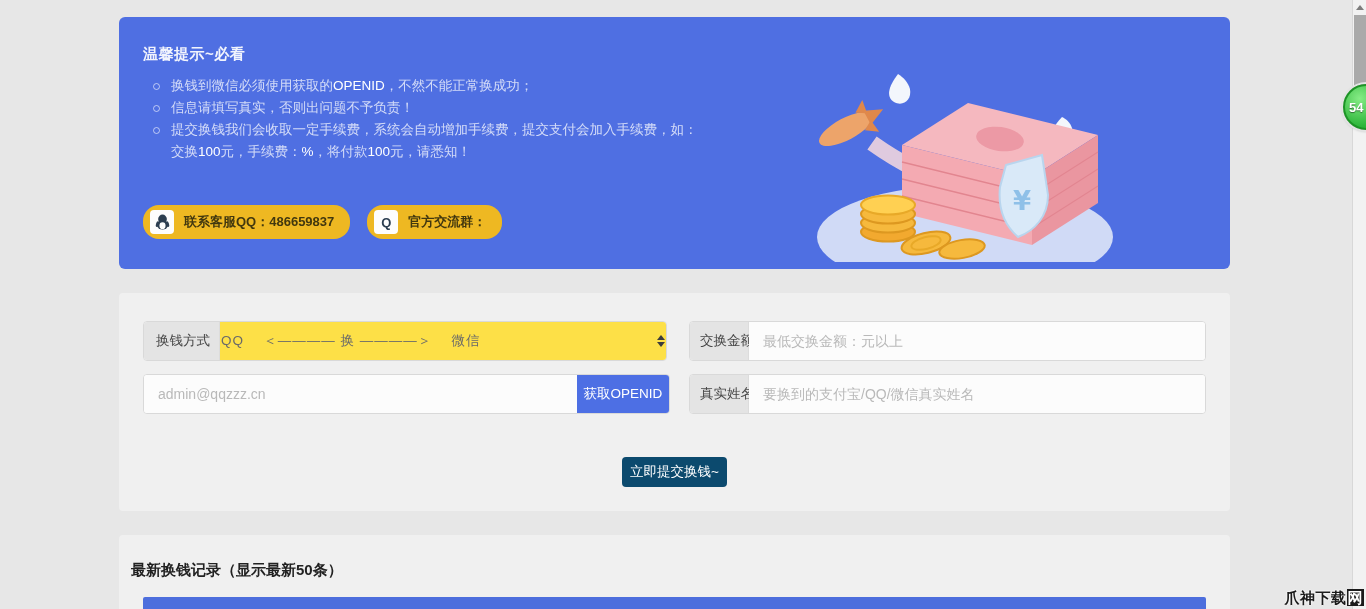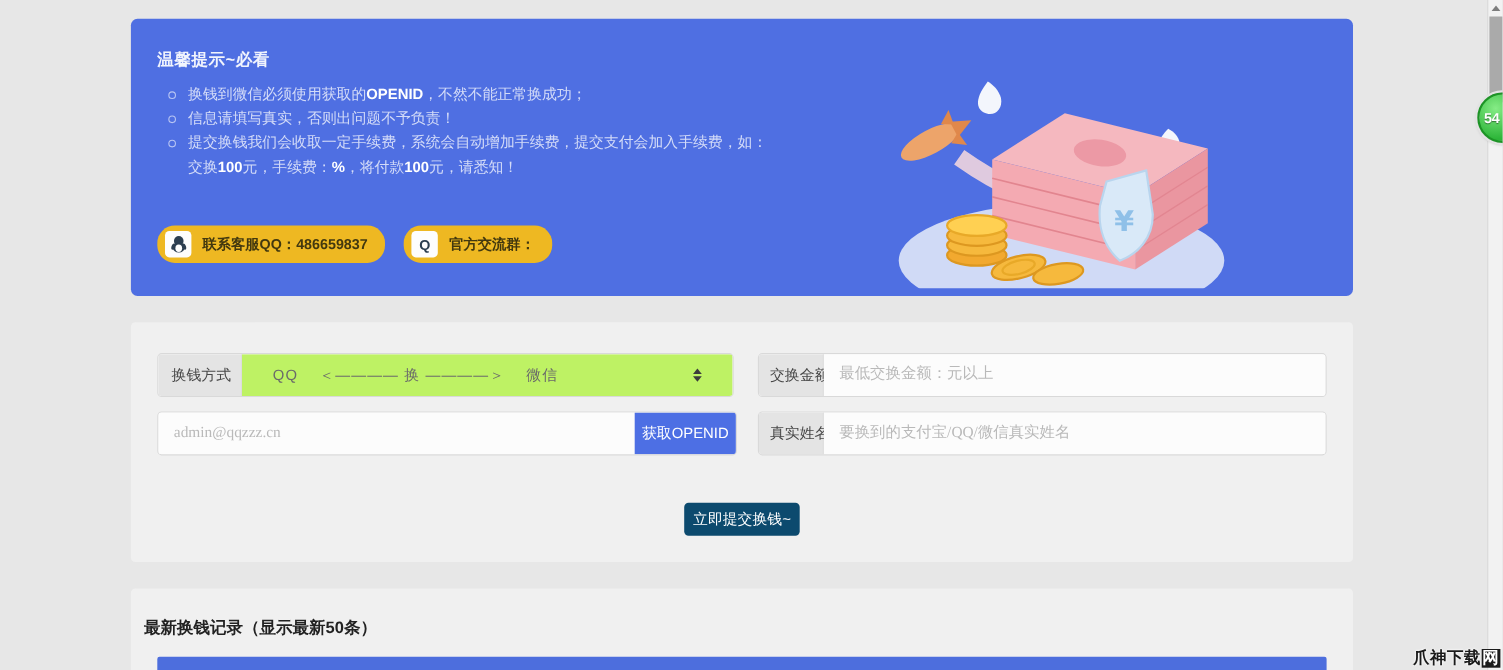--- a/index.html
+++ b/index.html
@@ -26,21 +26,21 @@
   }
   .notice-list li {
     position:relative; padding-left:22px;
     font-size:13.5px; line-height:22px; color:rgba(255,255,255,.75);
   }
   .notice-list li::before {
     content:""; position:absolute; left:4px; top:8px;
     width:5px; height:5px; border-radius:50%;
     border:1.5px solid rgba(255,255,255,.6);
   }
-  .notice-list .em { color:#ffffff; font-weight:700; }
+  .notice-list .em { color:#ffffff; font-weight:400; }
 
   .banner-buttons {
     position:absolute; left:24px; top:188px; display:flex; gap:17px;
   }
   .ybtn {
     height:34px; display:flex; align-items:center; gap:10px;
     background:#eeb822; border:none; border-radius:16px;
     padding:0 16px 0 7px; cursor:pointer;
     font-family:inherit; font-size:13px; font-weight:700; color:#42380f;
   }
@@ -68,26 +68,26 @@
   .ilabel {
     background:#e4e4e4; color:#474747; font-size:13.5px;
     display:flex; align-items:center; padding:0 12px;
     border-right:1px solid #dcdcdc; white-space:nowrap; flex:0 0 auto;
   }
   .la { width:76px; } .lb { width:59px; padding:0 10px; }
   .lc { width:157px; padding:0 10px; } .ld { width:59px; padding:0 10px; }
   .igroup input {
     border:none; outline:none; flex:1; min-width:0;
     padding:0 14px; font-size:14px; color:#555; background:#fcfcfc;
-    font-family:Liberation Serif, serif;
+    font-family:Liberation Sans, sans-serif;
   }
   .igroup input::placeholder { color:#b9b9b9; }
   .select-box {
-    flex:1; display:flex; align-items:center; background:#bef264;
-    padding:0 28px; font-size:13.5px; color:#6a6a6a; letter-spacing:1px; cursor:pointer;
+    flex:1; display:flex; align-items:center; background:#fde047;
+    padding:0 1px; font-size:13.5px; color:#6a6a6a; letter-spacing:1px; cursor:pointer;
   }
   .select-box .value { flex:1; white-space:nowrap; overflow:hidden; }
   .updown { display:flex; flex-direction:column; gap:2px; align-items:center; }
   .updown i { display:block; width:0; height:0; border-left:4px solid transparent; border-right:4px solid transparent; }
   .updown .up { border-bottom:5px solid #3c3c3c; }
   .updown .dn { border-top:5px solid #3c3c3c; }
   .openid-btn {
     width:92px; flex:0 0 92px; border:none; cursor:pointer;
     background:#4d6fe4; color:#ffffff; font-size:13.5px; font-family:inherit;
   }

